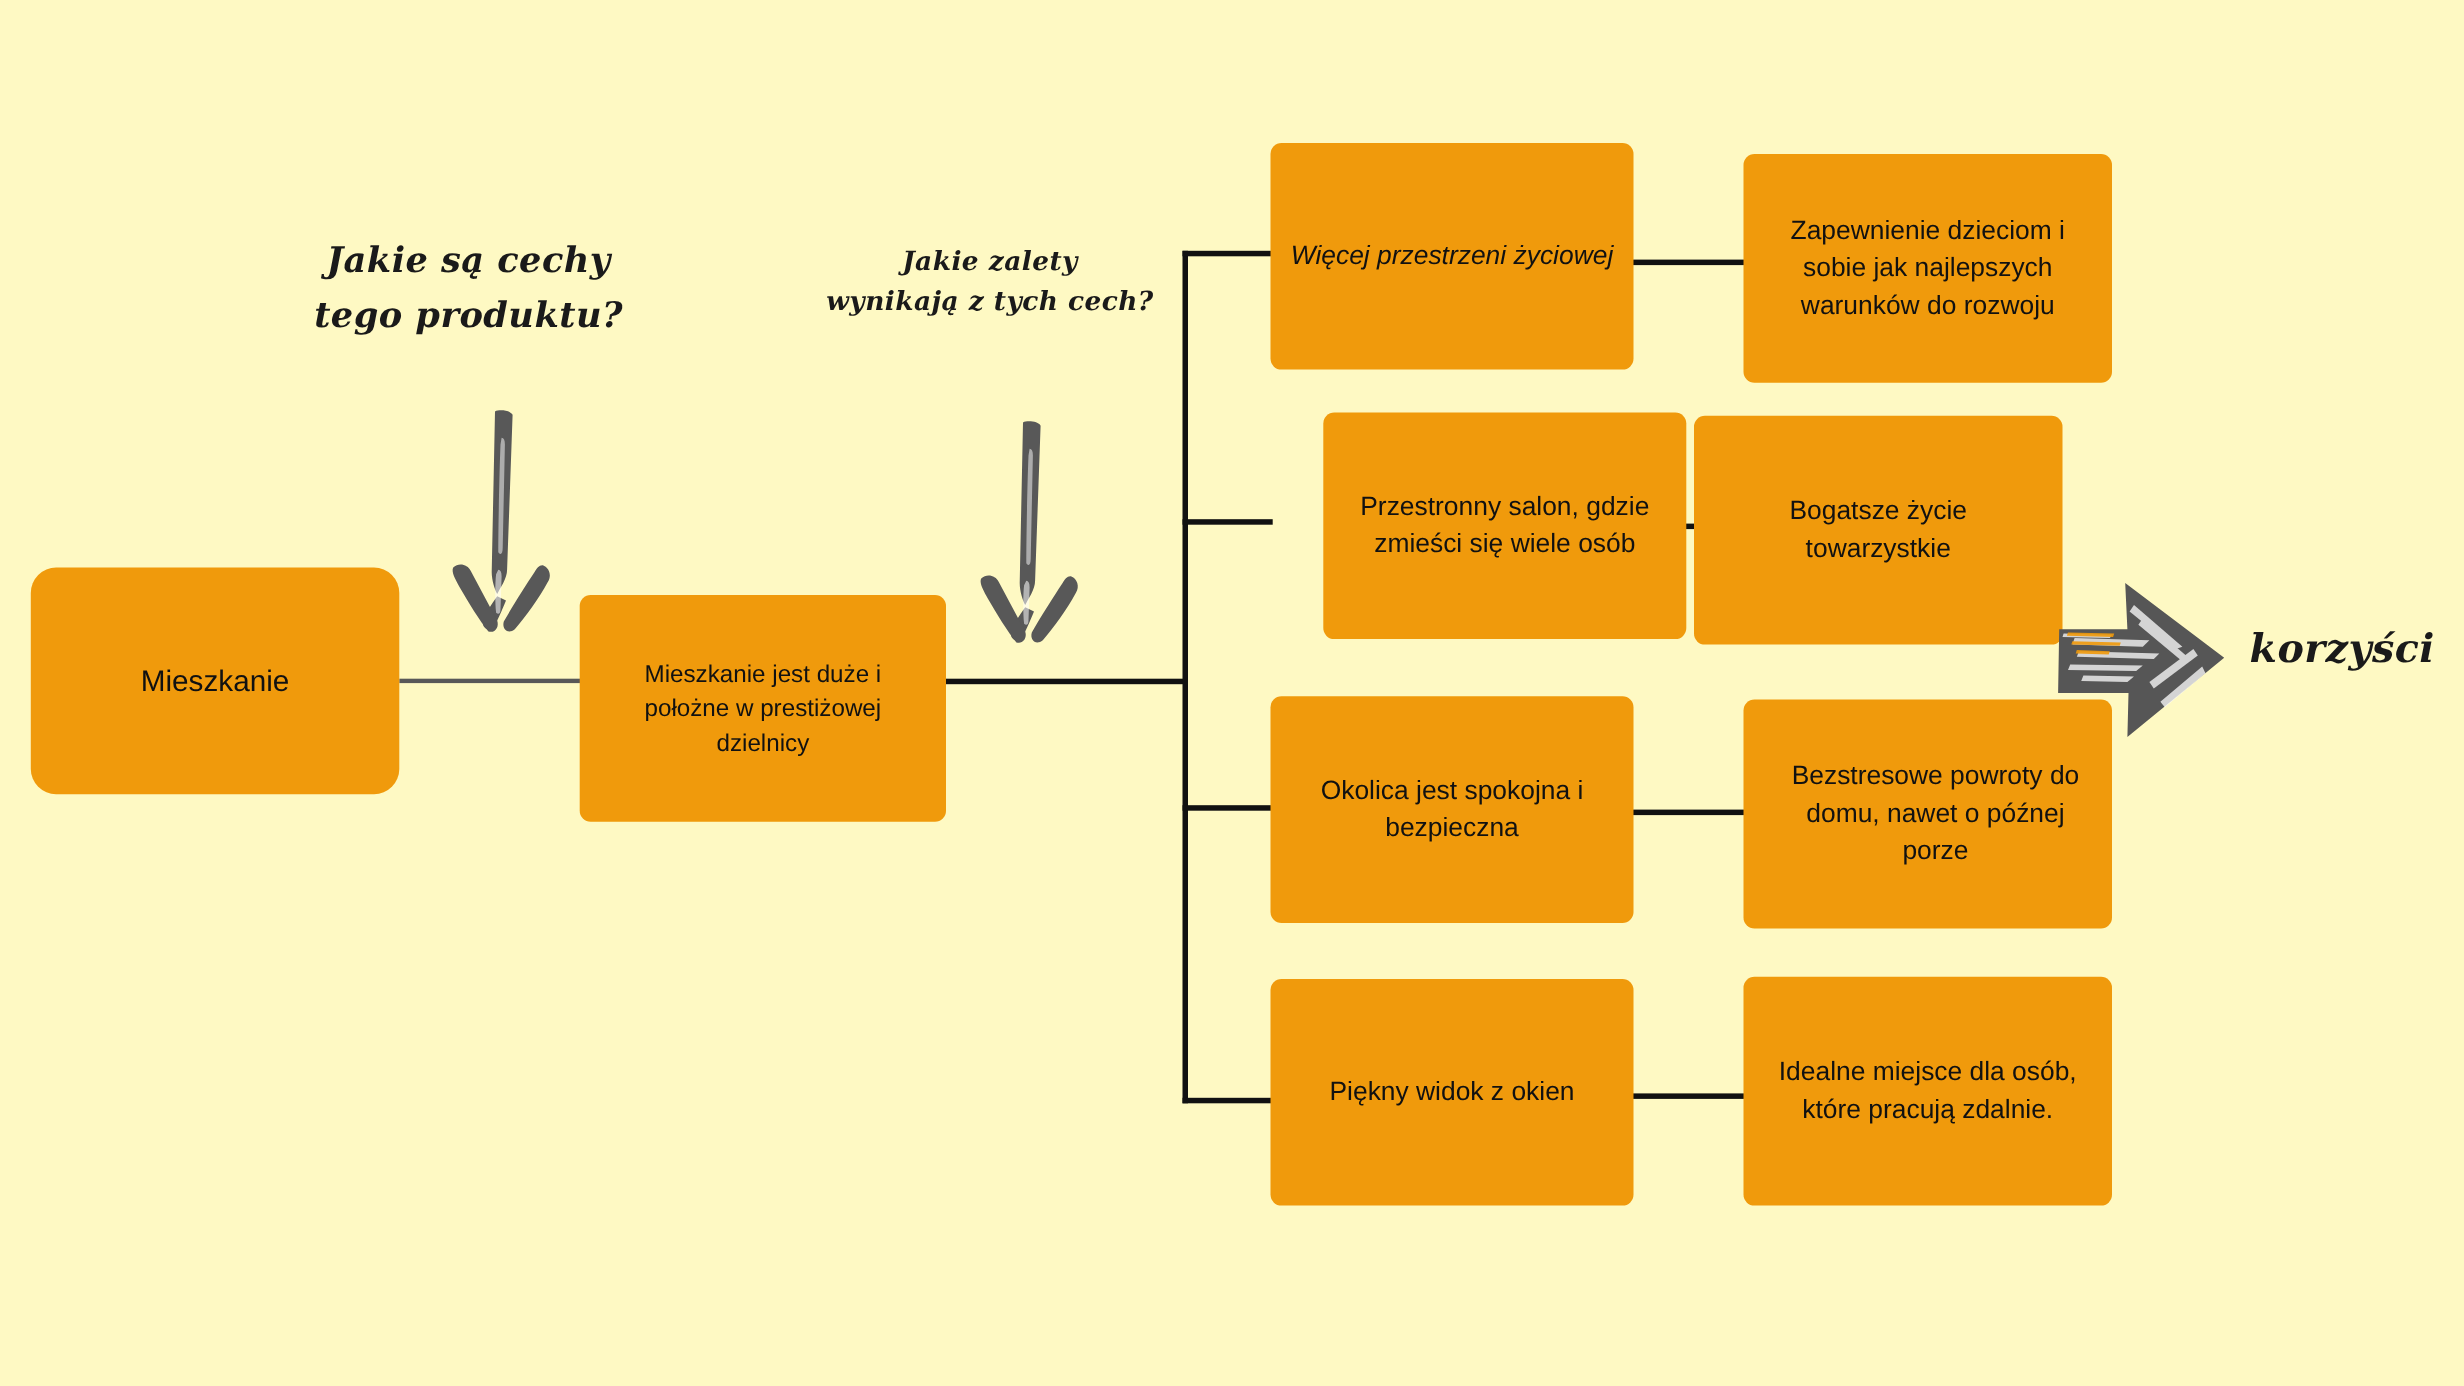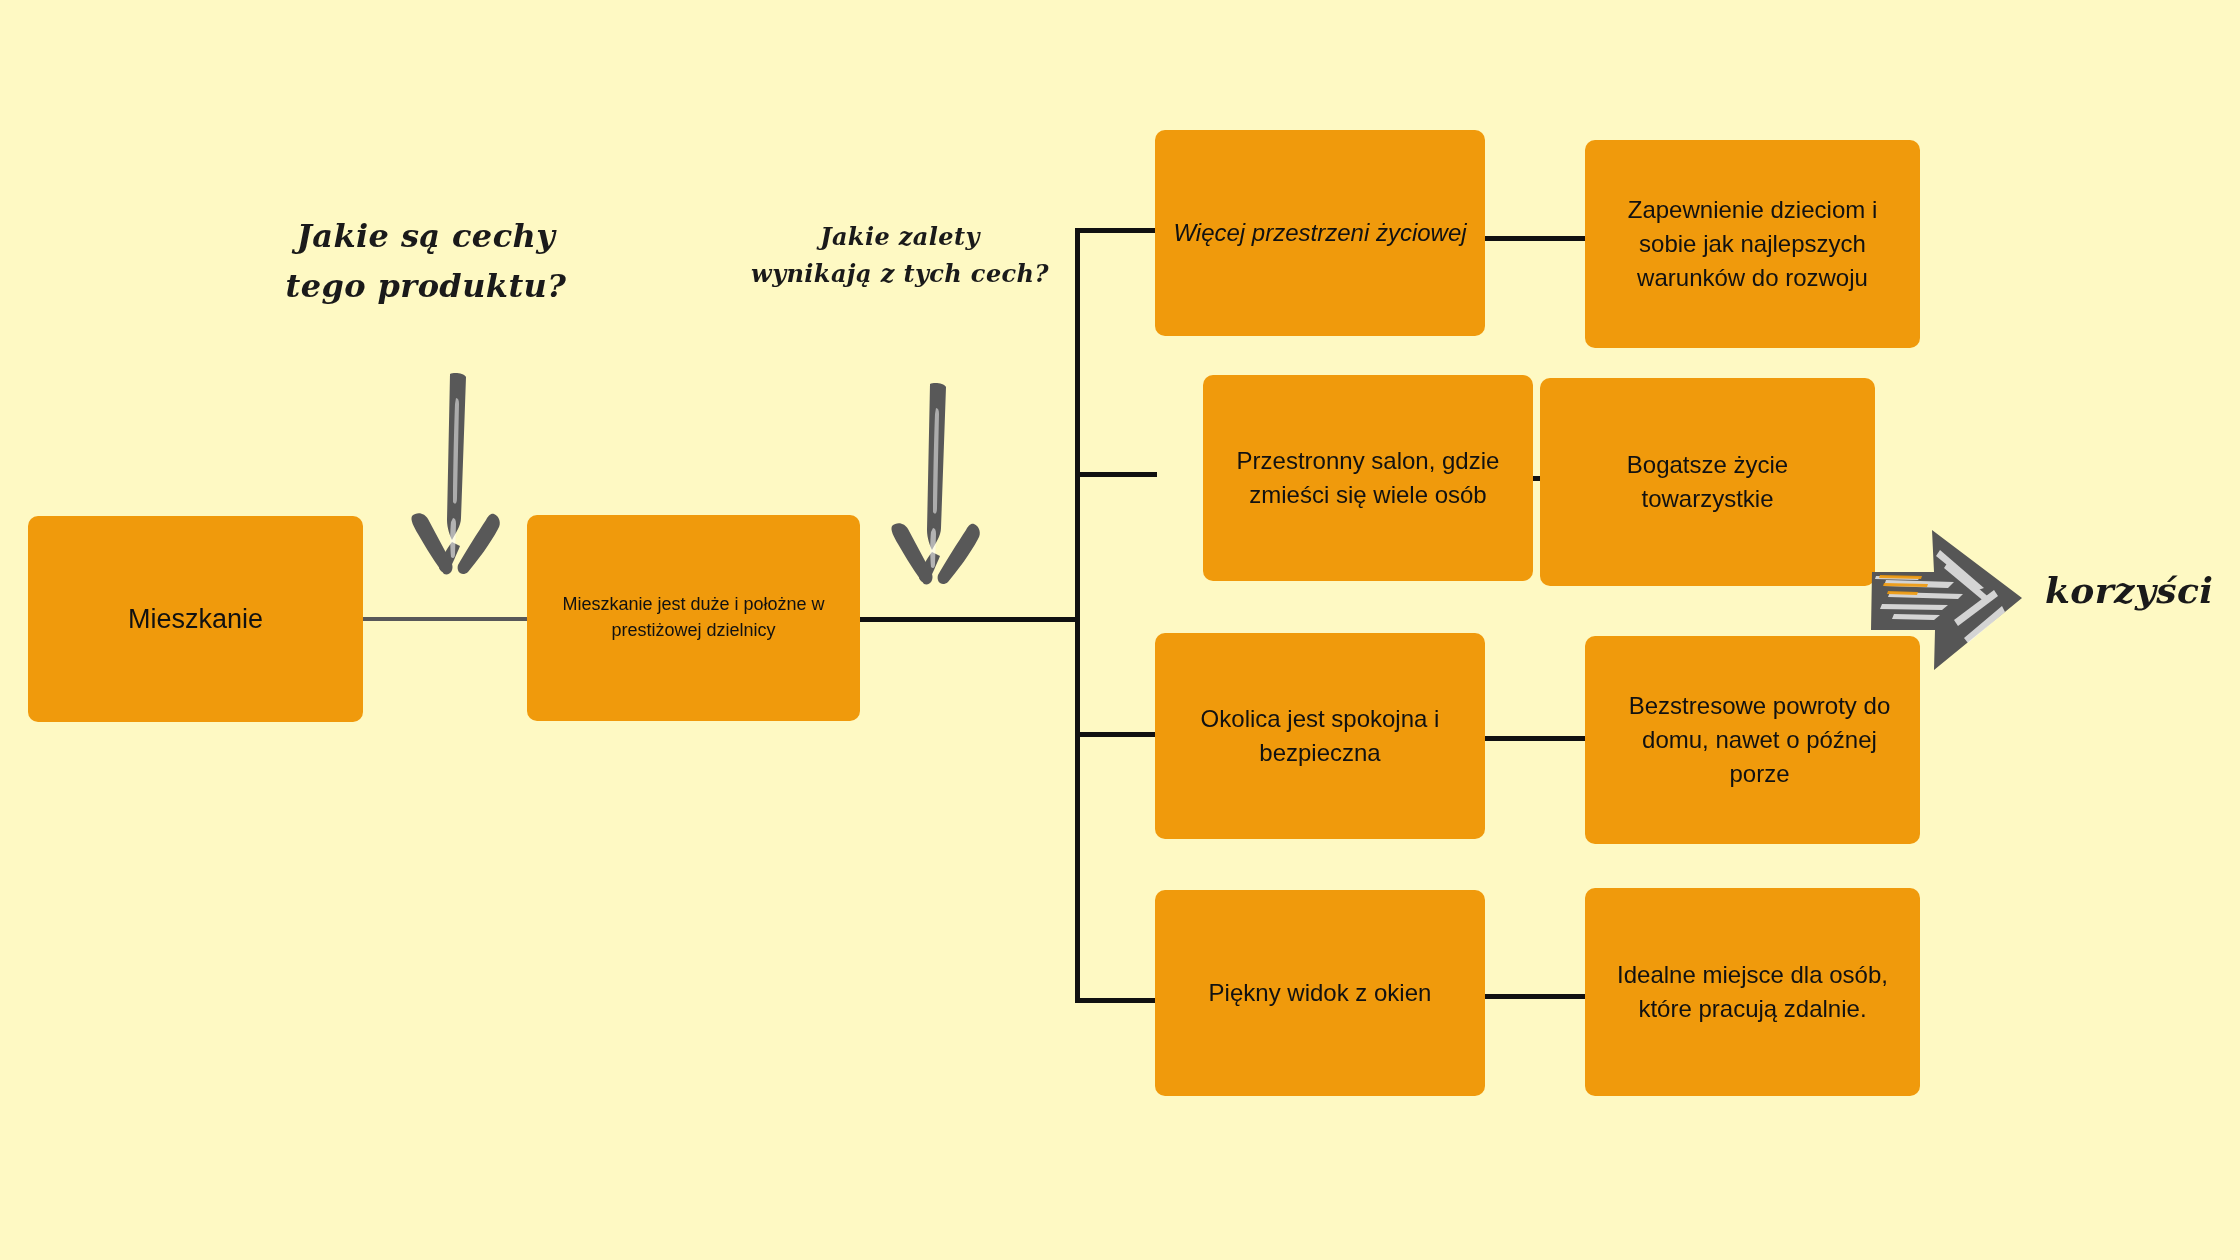--- a/index.html
+++ b/index.html
@@ -33,22 +33,22 @@
     font-family: "Liberation Sans", sans-serif;
     line-height: 1.42;
     padding: 6px 18px;
     z-index: 3;
   }
   .box .txt {
     display: block;
     width: 100%;
     white-space: pre-line;
   }
-  .box.big   { font-size: 27px; }
-  .box.mid   { font-size: 18px; }
+  .box.big   { font-size: 27px; border-radius: 23px; }
+  .box.mid   { font-size: 22px; margin-top: 26px; }
   .box.small { font-size: 24px; }
 
   
   .line {
     position: absolute;
     background: #111111;
     z-index: 1;
   }
   .line.gray { background: #585858; }
   .h { height: 5px; }

